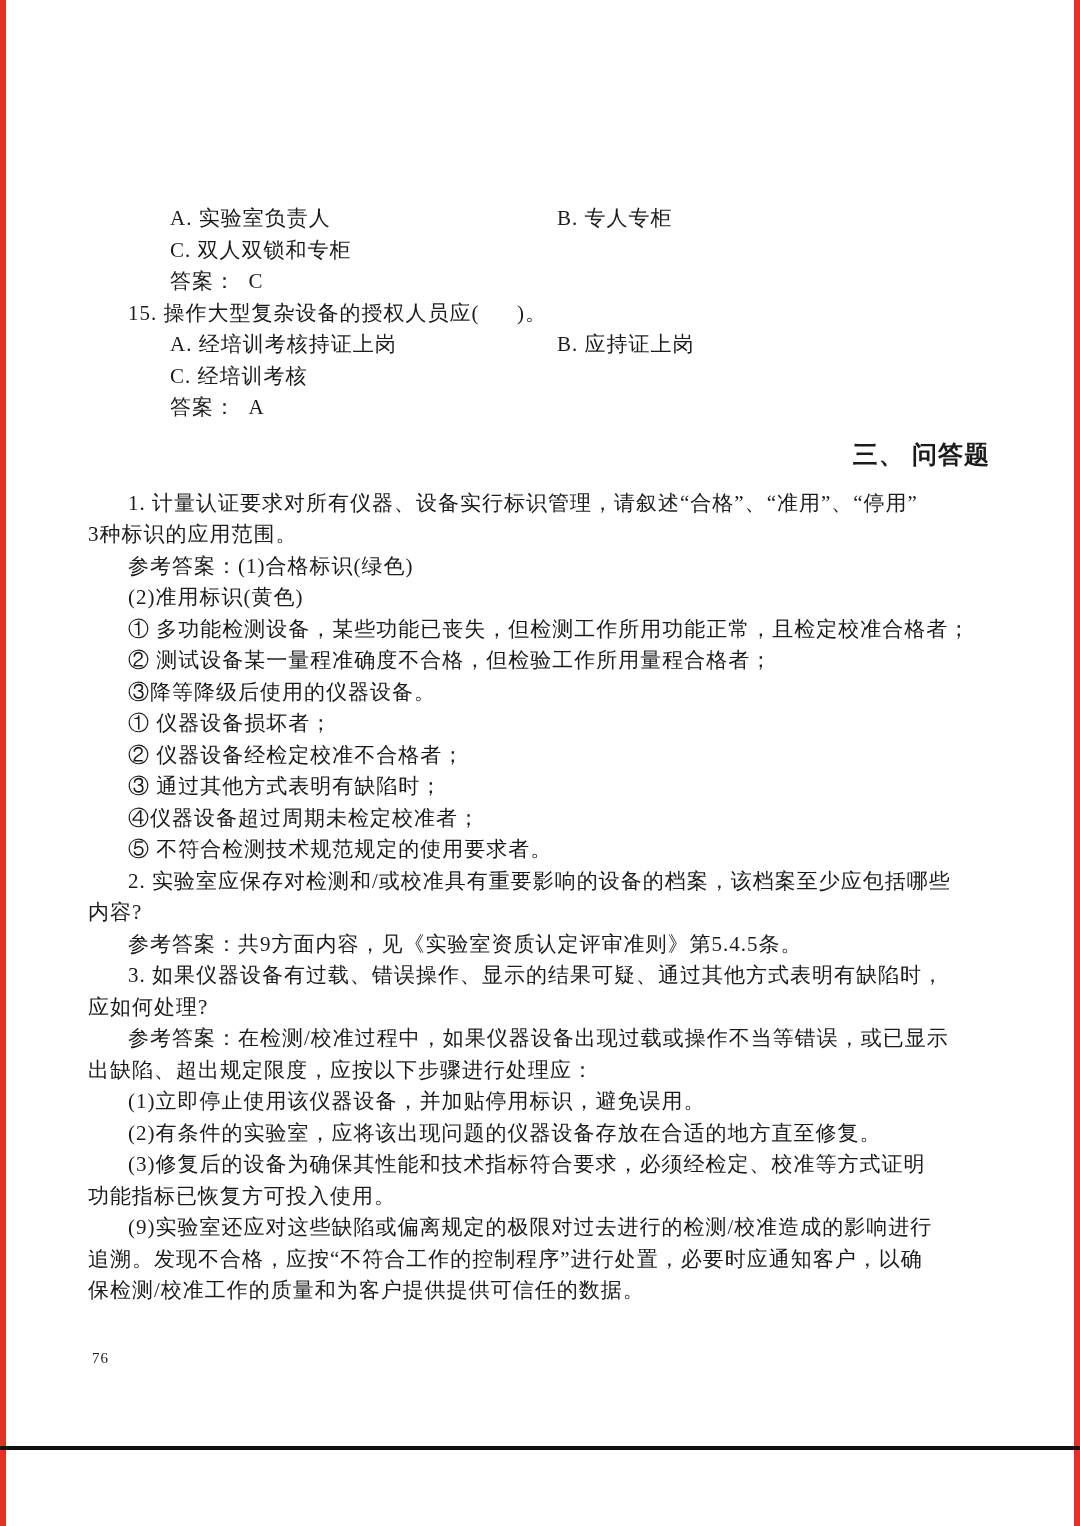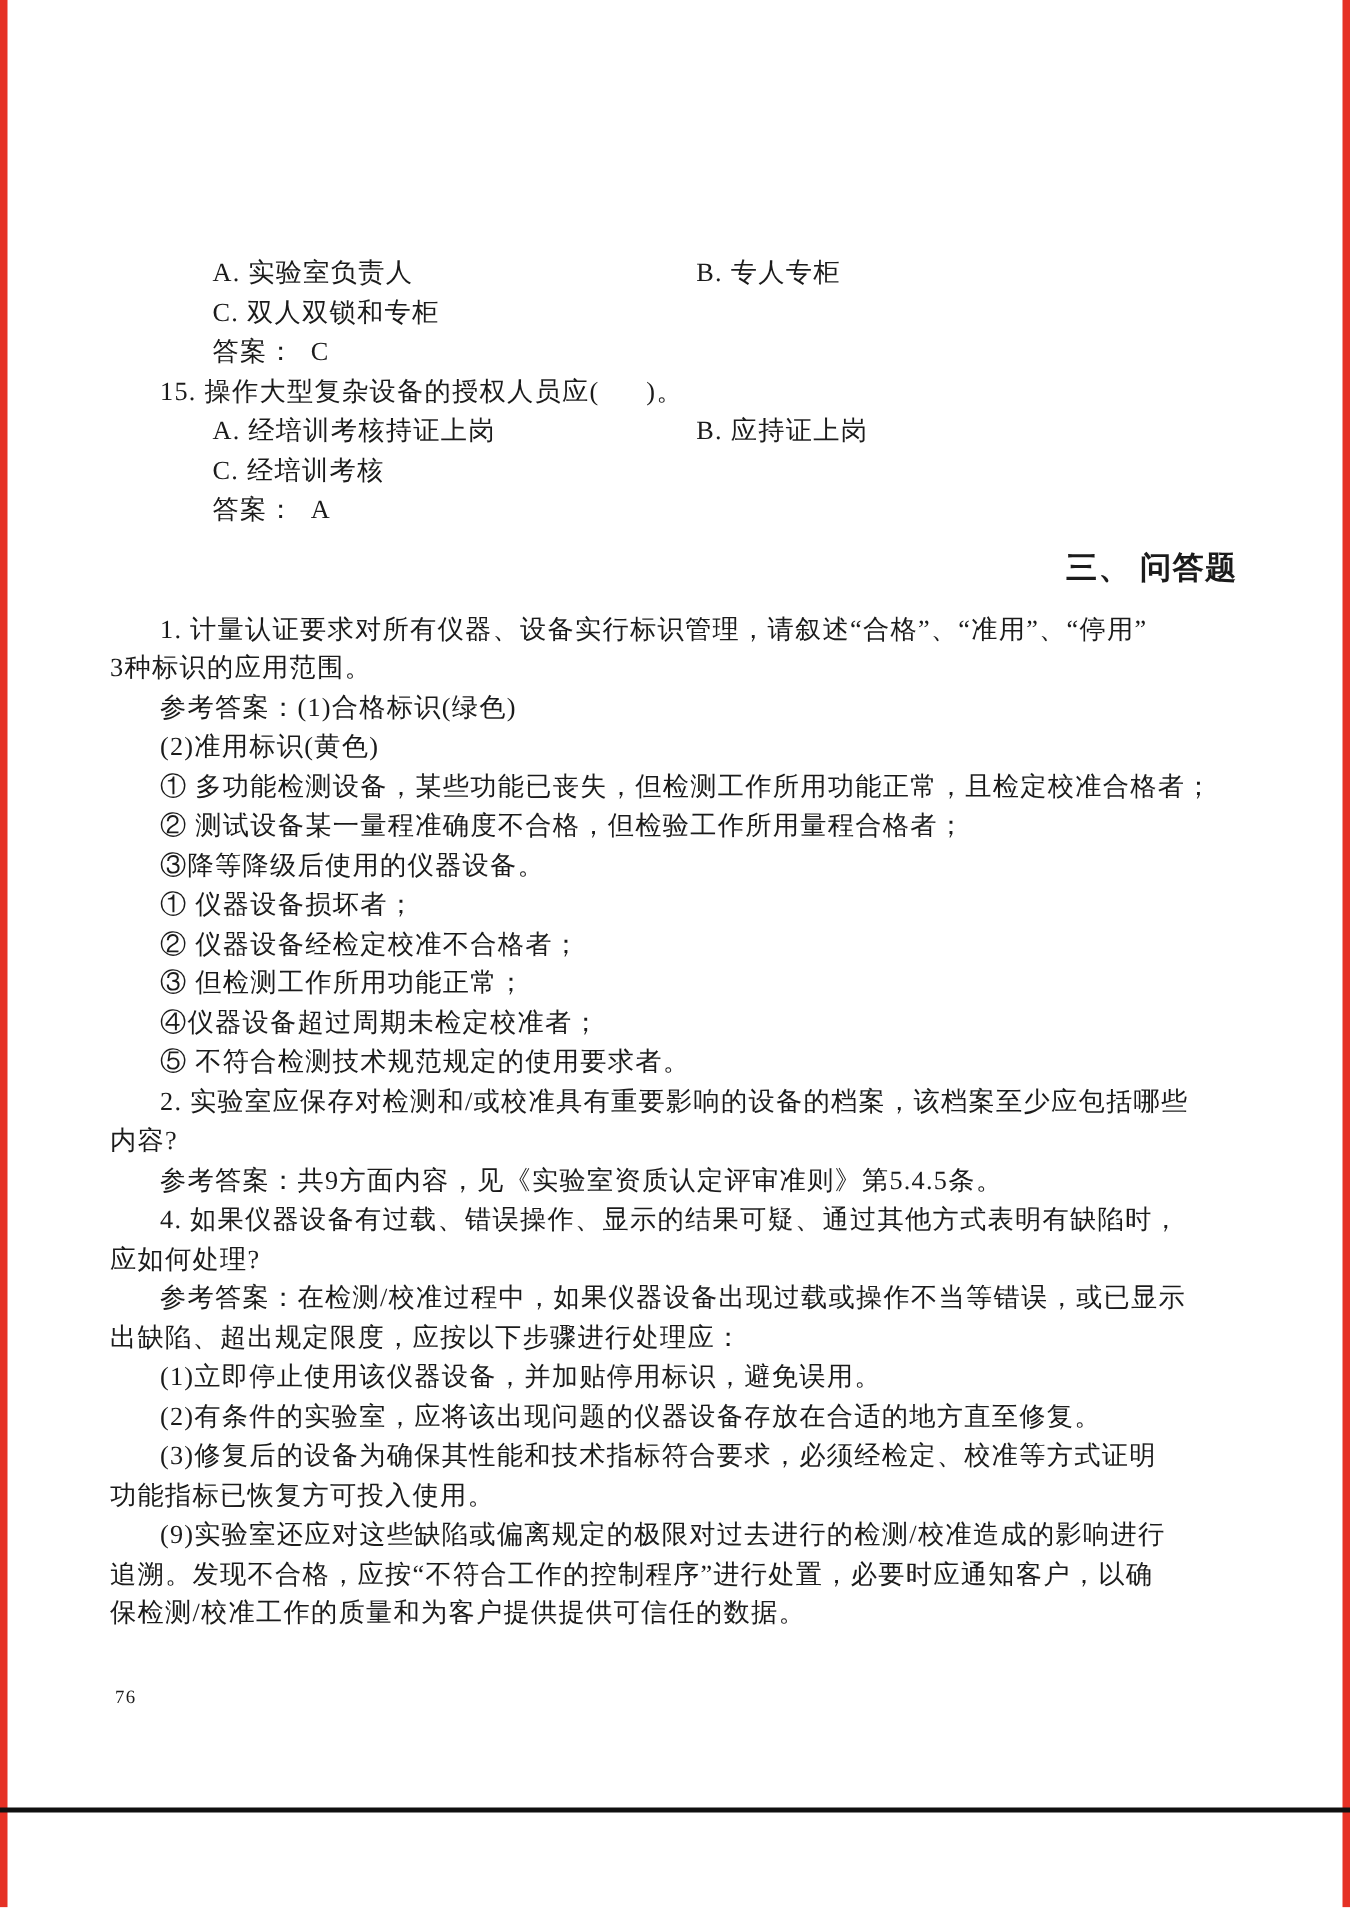--- a/index.html
+++ b/index.html
@@ -43,27 +43,27 @@
       <div class="heading"><span>三、 问答题</span></div>
       <div class="line ind40"><span>1. 计量认证要求对所有仪器、设备实行标识管理，请叙述“合格”、“准用”、“停用”</span></div>
       <div class="line"><span>3种标识的应用范围。</span></div>
       <div class="line ind40"><span>参考答案：(1)合格标识(绿色)</span></div>
       <div class="line ind40"><span>(2)准用标识(黄色)</span></div>
       <div class="line ind40"><span>① 多功能检测设备，某些功能已丧失，但检测工作所用功能正常，且检定校准合格者；</span></div>
       <div class="line ind40"><span>② 测试设备某一量程准确度不合格，但检验工作所用量程合格者；</span></div>
       <div class="line ind40"><span>③降等降级后使用的仪器设备。</span></div>
       <div class="line ind40"><span>① 仪器设备损坏者；</span></div>
       <div class="line ind40"><span>② 仪器设备经检定校准不合格者；</span></div>
-      <div class="line ind40"><span>③ 但检测工作所用功能正常；</span></div>
+      <div class="line ind40"><span>③ 通过其他方式表明有缺陷时；</span></div>
       <div class="line ind40"><span>④仪器设备超过周期未检定校准者；</span></div>
       <div class="line ind40"><span>⑤ 不符合检测技术规范规定的使用要求者。</span></div>
       <div class="line ind40"><span>2. 实验室应保存对检测和/或校准具有重要影响的设备的档案，该档案至少应包括哪些</span></div>
       <div class="line"><span>内容?</span></div>
       <div class="line ind40"><span>参考答案：共9方面内容，见《实验室资质认定评审准则》第5.4.5条。</span></div>
-      <div class="line ind40"><span>4. 如果仪器设备有过载、错误操作、显示的结果可疑、通过其他方式表明有缺陷时，</span></div>
+      <div class="line ind40"><span>3. 如果仪器设备有过载、错误操作、显示的结果可疑、通过其他方式表明有缺陷时，</span></div>
       <div class="line"><span>应如何处理?</span></div>
       <div class="line ind40"><span>参考答案：在检测/校准过程中，如果仪器设备出现过载或操作不当等错误，或已显示</span></div>
       <div class="line"><span>出缺陷、超出规定限度，应按以下步骤进行处理应：</span></div>
       <div class="line ind40"><span>(1)立即停止使用该仪器设备，并加贴停用标识，避免误用。</span></div>
       <div class="line ind40"><span>(2)有条件的实验室，应将该出现问题的仪器设备存放在合适的地方直至修复。</span></div>
       <div class="line ind40"><span>(3)修复后的设备为确保其性能和技术指标符合要求，必须经检定、校准等方式证明</span></div>
       <div class="line"><span>功能指标已恢复方可投入使用。</span></div>
       <div class="line ind40"><span>(9)实验室还应对这些缺陷或偏离规定的极限对过去进行的检测/校准造成的影响进行</span></div>
       <div class="line"><span>追溯。发现不合格，应按“不符合工作的控制程序”进行处置，必要时应通知客户，以确</span></div>
       <div class="line"><span>保检测/校准工作的质量和为客户提供提供可信任的数据。</span></div>

